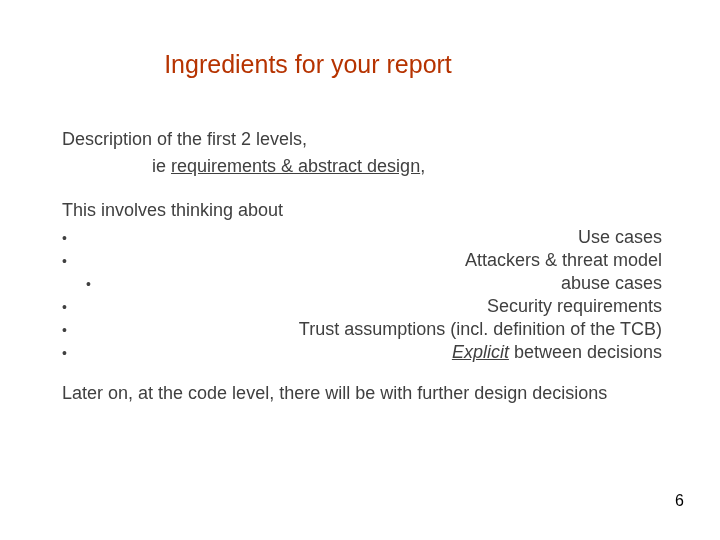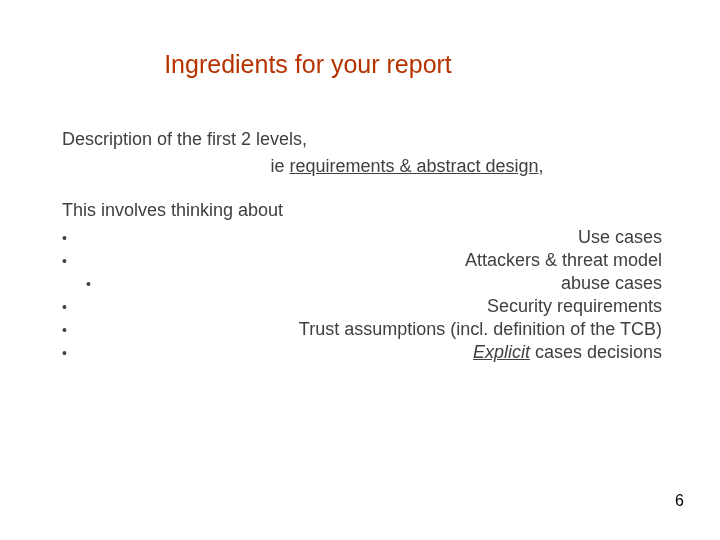--- a/index.html
+++ b/index.html
@@ -35,21 +35,20 @@
     width: 600px;
     font-size: 18px;
     line-height: 1.25;
     color: #404040;
   }
   .body p {
     margin: 0 0 4px 0;
   }
   .indent1 {
     padding-left: 90px;
-    text-align: center;
   }
   .section-gap {
     height: 18px;
   }
   .bullet-row {
     display: flex;
     align-items: baseline;
   }
   .bullet-row .dot {
     width: 24px;
@@ -112,23 +111,24 @@
     <div class="bullet-row">
       <span class="dot">•</span>
       <span class="txt">Security requirements</span>
     </div>
     <div class="bullet-row">
       <span class="dot">•</span>
       <span class="txt">Trust assumptions  (incl. definition of the TCB)</span>
     </div>
     <div class="bullet-row">
       <span class="dot">•</span>
-      <span class="txt"><span class="italic underline">Explicit</span><span>  cases decisions</span></span>
+      <span class="txt"><span class="italic underline">Explicit</span><span>  between decisions</span></span>
     </div>
 
     <div class="section-gap"></div>
 
+    <p>Later on, at the code level, there will be with further design decisions</p>
 
   </div>
 
   <div class="pagenum">6</div>
 
 </div>
 
 </body></html>

